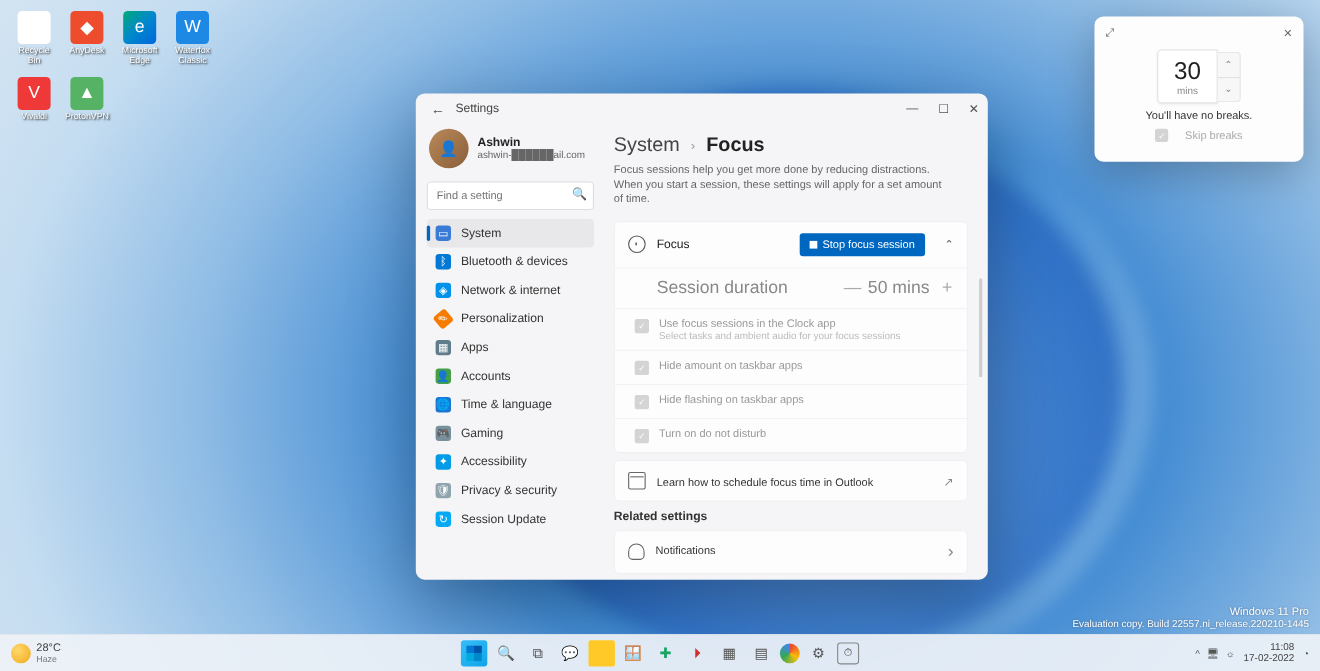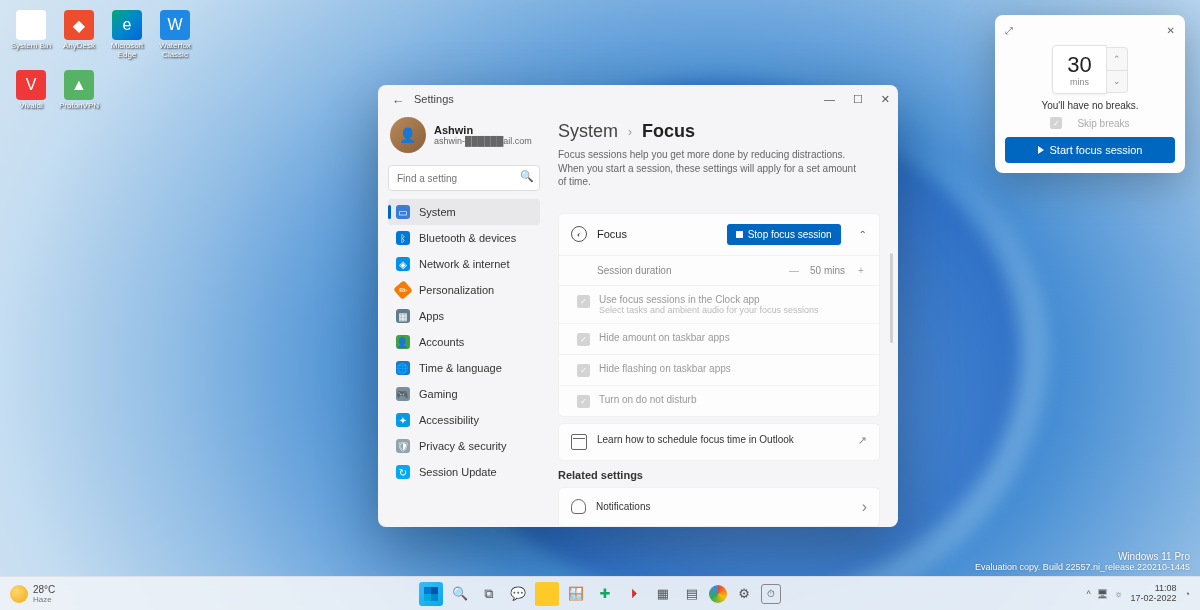--- a/index.html
+++ b/index.html
@@ -38,38 +38,38 @@
 .navitem.active{background:#e8e8eb;position:relative}
 .navitem.active::before{content:"";position:absolute;left:0;top:6px;bottom:6px;width:3px;background:#0067c0;border-radius:2px}
 .navicon{width:14px;height:14px;border-radius:3px;display:inline-flex;align-items:center;justify-content:center;font-size:10px;color:#fff}
 .ni-sys{background:#3a7bd5}.ni-bt{background:#0078d4}.ni-net{background:#0091ea}.ni-pers{background:#f57c00;transform:rotate(-40deg)}.ni-apps{background:#607d8b}.ni-acc{background:#43a047}.ni-time{background:#1976d2}.ni-game{background:#78909c}.ni-acy{background:#039be5}.ni-priv{background:#90a4ae}.ni-upd{background:#03a9f4}
 
 .content{flex:1;padding:6px 18px 10px 8px;overflow:hidden;position:relative}
 .breadcrumb{display:flex;align-items:center;gap:10px;font-size:18px;margin-top:2px;margin-bottom:6px}
 .bc-sys{color:#444;font-weight:400}
 .bc-chev{color:#999;font-size:12px}
 .bc-focus{font-weight:600;color:#222}
-.desc{font-size:10px;color:#666;line-height:1.35;margin-bottom:24px;padding-right:14px}
+.desc{font-size:10px;color:#666;line-height:1.35;margin-bottom:12px;padding-right:14px}
 .card{background:#fdfdfe;border:1px solid #f0f0f0;border-radius:5px;margin-bottom:6px}
 .card-head{display:flex;align-items:center;padding:10px 12px;gap:10px}
 .card-head .cicon{width:16px;height:16px;border:1.4px solid #555;border-radius:50%;display:flex;align-items:center;justify-content:center;font-size:7px;color:#555}
 .card-head .ctitle{font-size:11px;color:#222;flex:1}
 .stop-btn{background:#0067c0;color:#fff;border:none;border-radius:3px;padding:5px 9px;font-size:10px;cursor:pointer;display:flex;align-items:center;gap:5px}
 .stop-btn .sq{width:7px;height:7px;background:#fff}
 .expand{color:#555;font-size:10px;margin-left:8px;cursor:pointer}
-.subrow{display:flex;align-items:flex-end;padding:9px 12px 9px 38px;border-top:1px solid #f2f2f2;font-size:10px;color:#888}
+.subrow{display:flex;align-items:flex-end;padding:9px 12px 9px 38px;border-top:1px solid #f2f2f2;font-size:16px;color:#888}
 .subrow .srlabel{flex:1}
 .stepper{display:flex;align-items:center;gap:10px;color:#888}
 .step-btn{width:12px;text-align:center;cursor:pointer;color:#aaa}
 .chk{width:13px;height:13px;border-radius:2px;background:#d4d4d4;margin-right:9px;display:inline-flex;align-items:center;justify-content:center;color:#fff;font-size:8px}
 .sub2{padding:8px 12px 8px 18px;display:flex;align-items:flex-start}
 .sub2 .chk{margin-top:1px}
 .sub2 .t1{font-size:10px;color:#999}
 .sub2 .t2{font-size:9px;color:#bbb}
-.outlook-row{display:flex;align-items:flex-start;padding:10px 12px}
+.outlook-row{display:flex;align-items:flex-end;padding:10px 12px}
 .outlook-row .cal{width:16px;height:16px;border:1.3px solid #666;border-radius:2px;margin-right:10px;position:relative}
 .outlook-row .cal::before{content:"";position:absolute;top:3px;left:1px;right:1px;height:1px;background:#666}
 .outlook-row .otext{flex:1;font-size:10px;color:#333}
 .outlook-row .ext{color:#888;font-size:11px;cursor:pointer}
 .related-h{font-size:11px;font-weight:600;margin:8px 0 6px;color:#333}
 .notif-row{display:flex;align-items:center;padding:10px 12px}
 .notif-row .bell{width:15px;height:15px;border:1.3px solid #666;border-radius:50% 50% 4px 4px;margin-right:10px}
 .notif-row .ntext{font-size:10px;color:#333;flex:1}
 .scrollbar{position:absolute;right:5px;top:140px;width:3px;height:90px;background:#cfcfcf;border-radius:2px}
 
@@ -106,21 +106,21 @@
 </head>
 <body>
 
 <div class="wallpaper">
   <div class="bloom"></div>
 </div>
 
 <div class="desktop-icons">
   <div class="desktop-icon">
       <div class="ibox i-recycle">♻</div>
-      <div class="ilabel">System Bin</div>
+      <div class="ilabel">Recycle Bin</div>
     </div>
   <div class="desktop-icon">
       <div class="ibox i-anydesk">◆</div>
       <div class="ilabel">AnyDesk</div>
     </div>
   <div class="desktop-icon">
       <div class="ibox i-edge">e</div>
       <div class="ilabel">Microsoft Edge</div>
     </div>
   <div class="desktop-icon">
@@ -284,24 +284,20 @@
     <div class="fp-steppers">
       <div class="fp-step">⌃</div>
       <div class="fp-step">⌄</div>
     </div>
   </div>
   <div class="fp-breaks">You'll have no breaks.</div>
   <div class="fp-skip">
     <span class="chk">✓</span>
     <span>Skip breaks</span>
   </div>
-  <button class="fp-start">
-      <span class="tri"></span>
-      <span>Start focus session</span>
-    </button>
 </div>
 
 <div class="watermark">
   <div class="w1">Windows 11 Pro</div>
   <div>Evaluation copy. Build 22557.ni_release.220210-1445</div>
 </div>
 
 <div class="taskbar">
   <div class="tb-left">
     <div class="tb-weather"></div>

